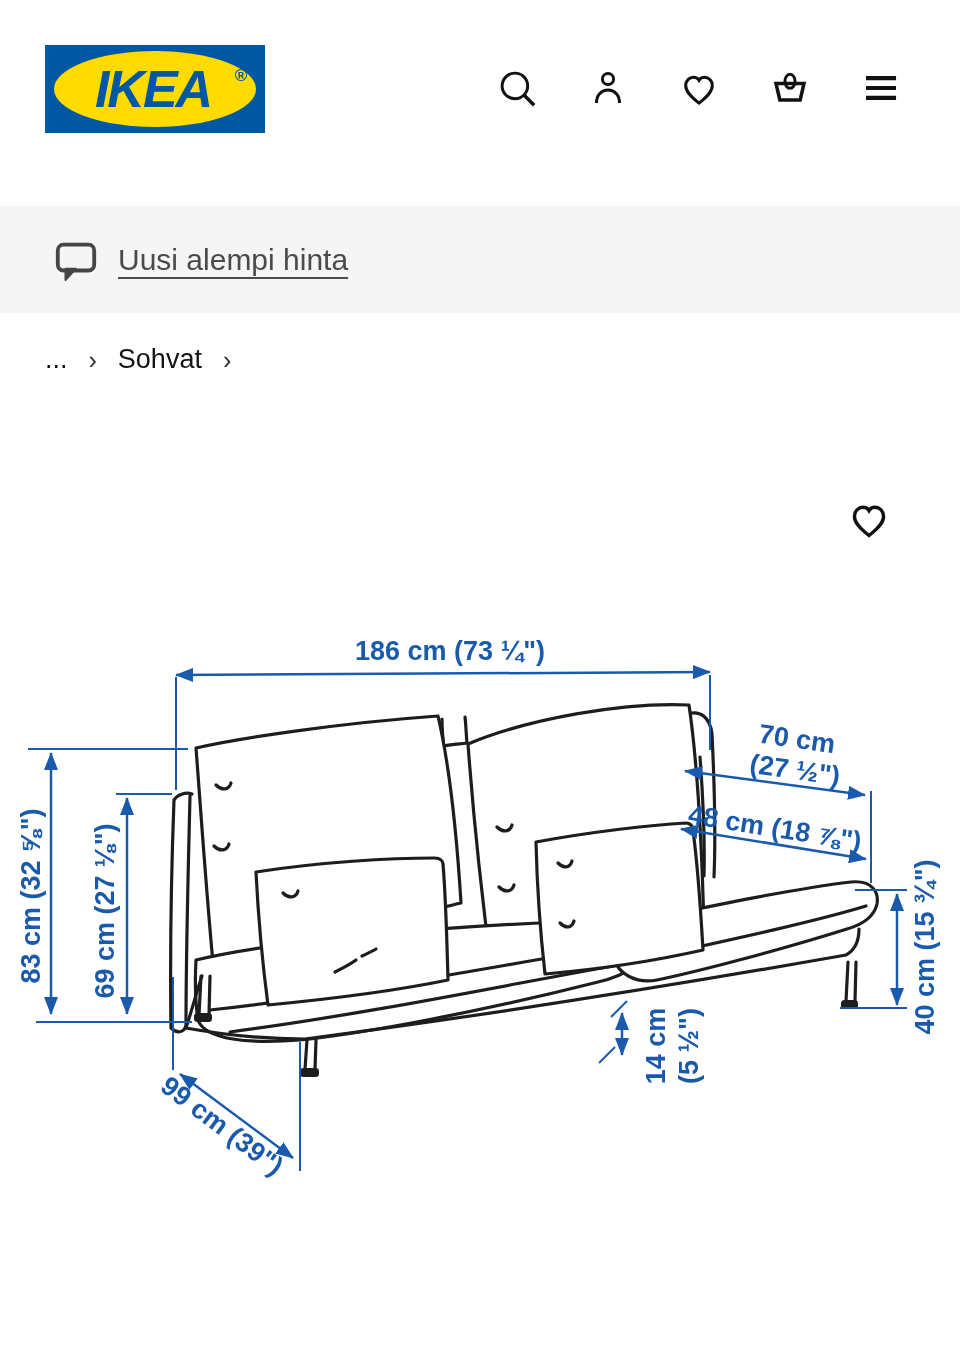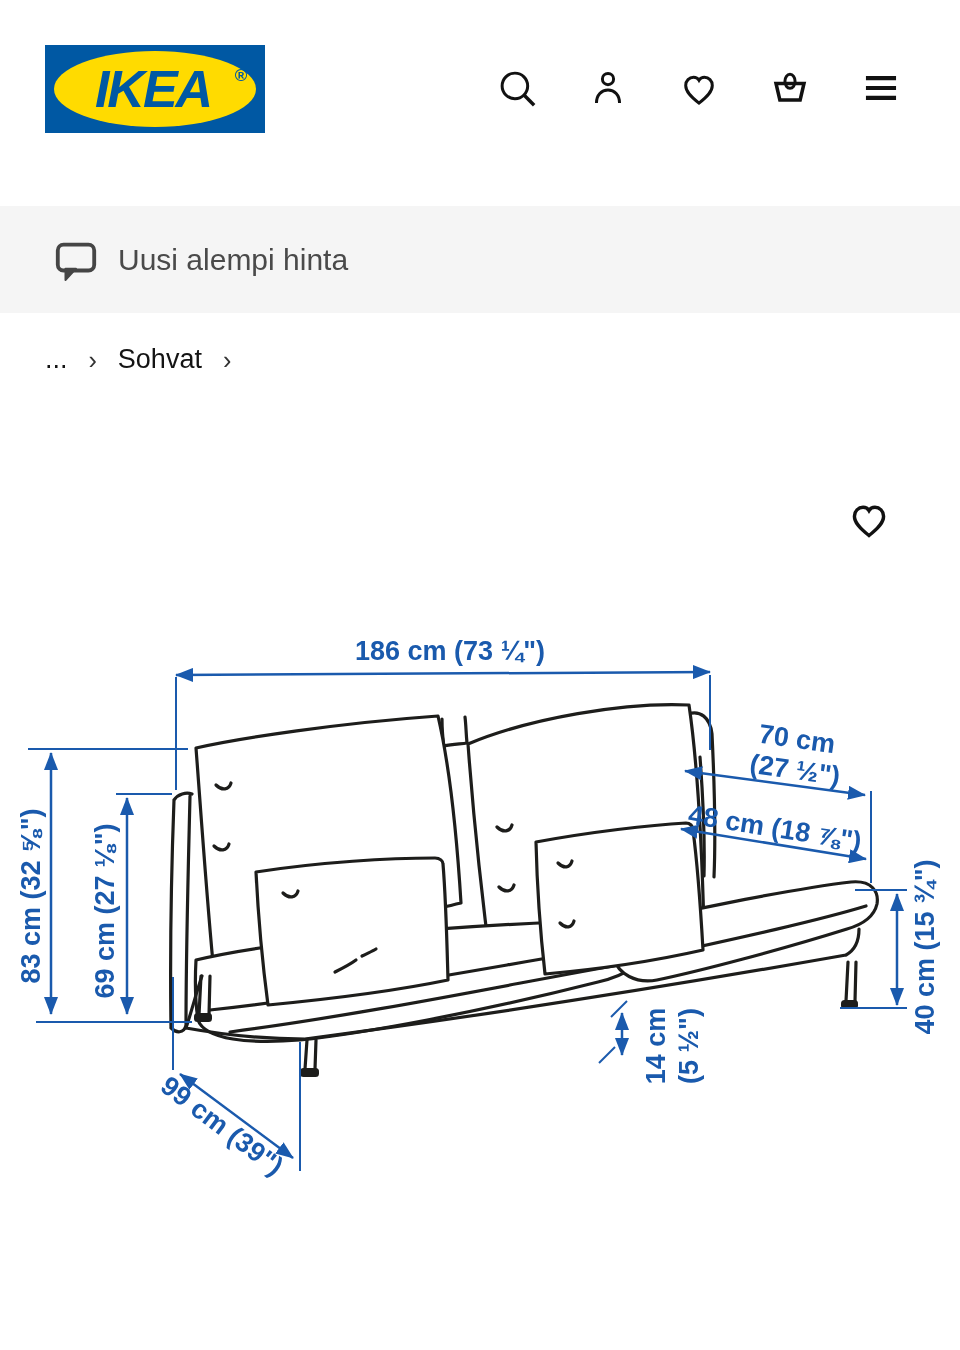--- a/index.html
+++ b/index.html
@@ -16,21 +16,21 @@
   .header-icons{position:absolute;top:64px;left:495px;display:flex;gap:47px;align-items:center;}
   .icon-btn{width:44px;height:48px;display:flex;align-items:center;justify-content:center;}
   .icon-btn svg{width:42px;height:42px;stroke:#111;fill:none;stroke-width:1.7;}
 
   
   .banner{position:absolute;top:206px;left:0;width:960px;height:107px;background:#F5F5F5;
     display:flex;align-items:center;}
   .banner .bubble{width:46px;height:50px;margin-left:53px;flex:0 0 auto;}
   .banner a{
     margin-left:19px;font-size:30px;color:#4A4A4A;
-    text-decoration-thickness:2px;text-underline-offset:7px;
+    text-decoration:underline;text-decoration-thickness:2px;text-underline-offset:7px;
   }
 
   
   .breadcrumb{position:absolute;top:344px;left:45px;display:flex;align-items:center;gap:21px;
     font-size:27px;color:#141414;}
   .breadcrumb .sep{font-size:25px;color:#333;padding-top:1px;}
   .crumb{color:#141414;}
 
   
   .fav-btn{position:absolute;left:845px;top:496px;width:48px;height:48px;}

